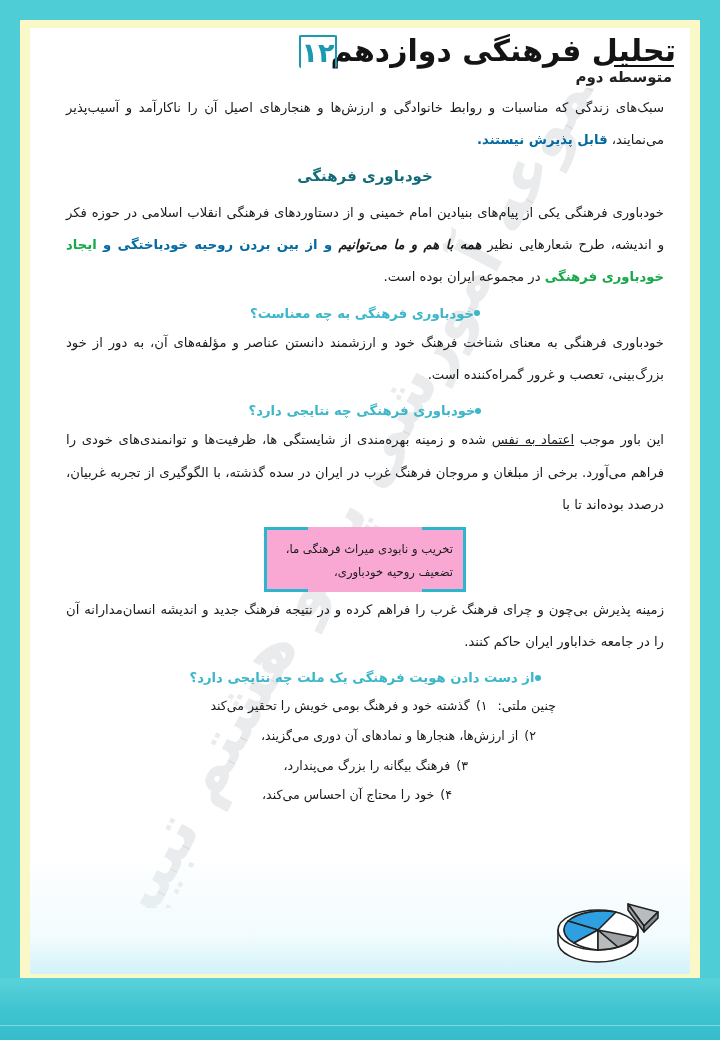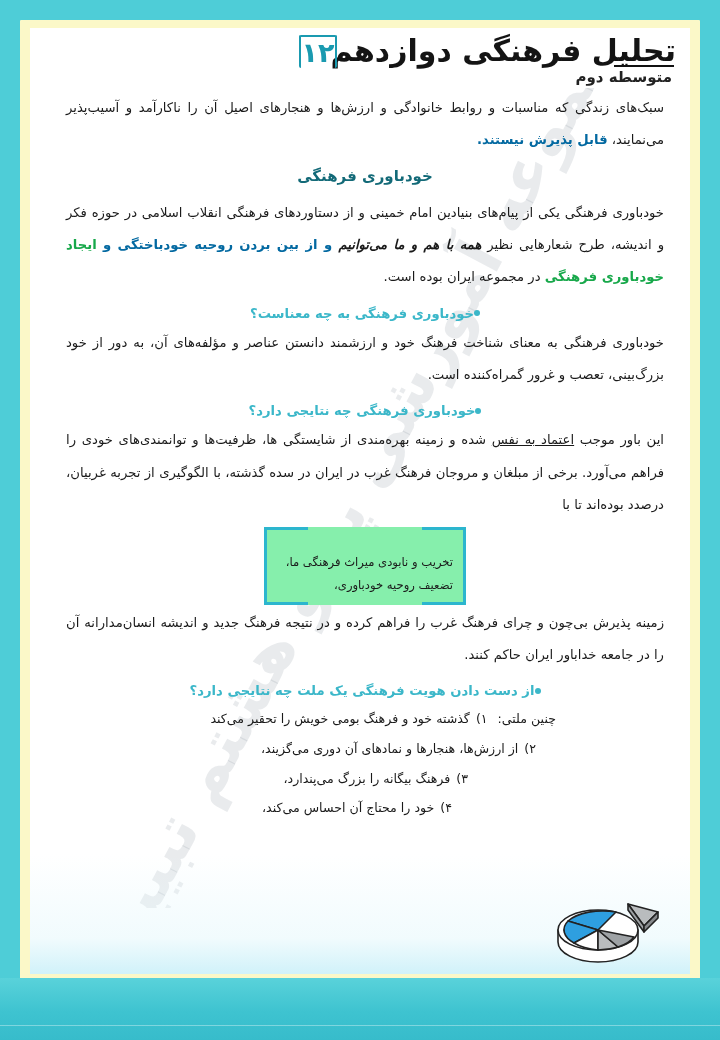--- a/index.html
+++ b/index.html
@@ -120,24 +120,24 @@
 
   
   #callout-wrap{
     position:relative;
     display:flex;justify-content:center;
     margin:6px 0 2px 0;
   }
   #callout-box{
     position:relative;
     width:202px;
-    background:#86efac;
+    background:#f9a8d4;
     border-right:3px solid #2cb6ce;
     border-left:3px solid #2cb6ce;
-    padding:24px 10px 8px 10px;
+    padding:11px 10px 8px 10px;
     box-sizing:border-box;
   }
   #callout-box .cl-line{
     font-size:11.6px;line-height:1.95;color:#1a1a1a;text-align:right;
     white-space:nowrap;
   }
   #callout-box::before{
     content:"";position:absolute;top:0;left:-3px;width:44px;height:3px;background:#2cb6ce;
   }
   #callout-box::after{

